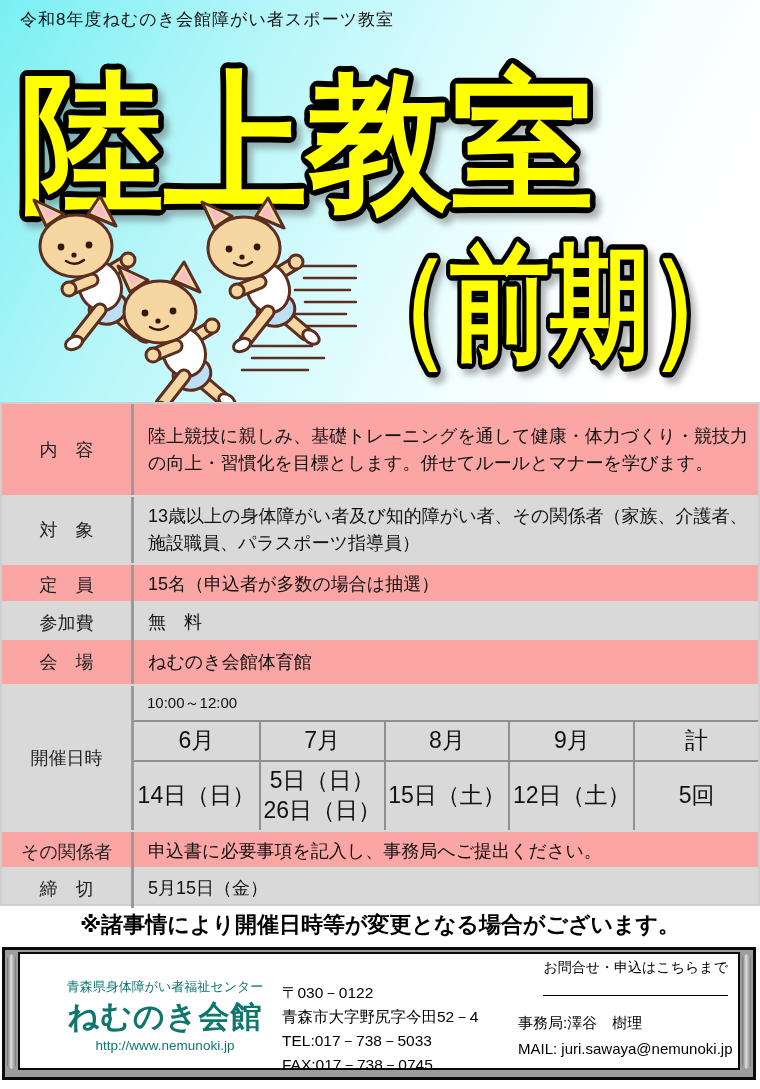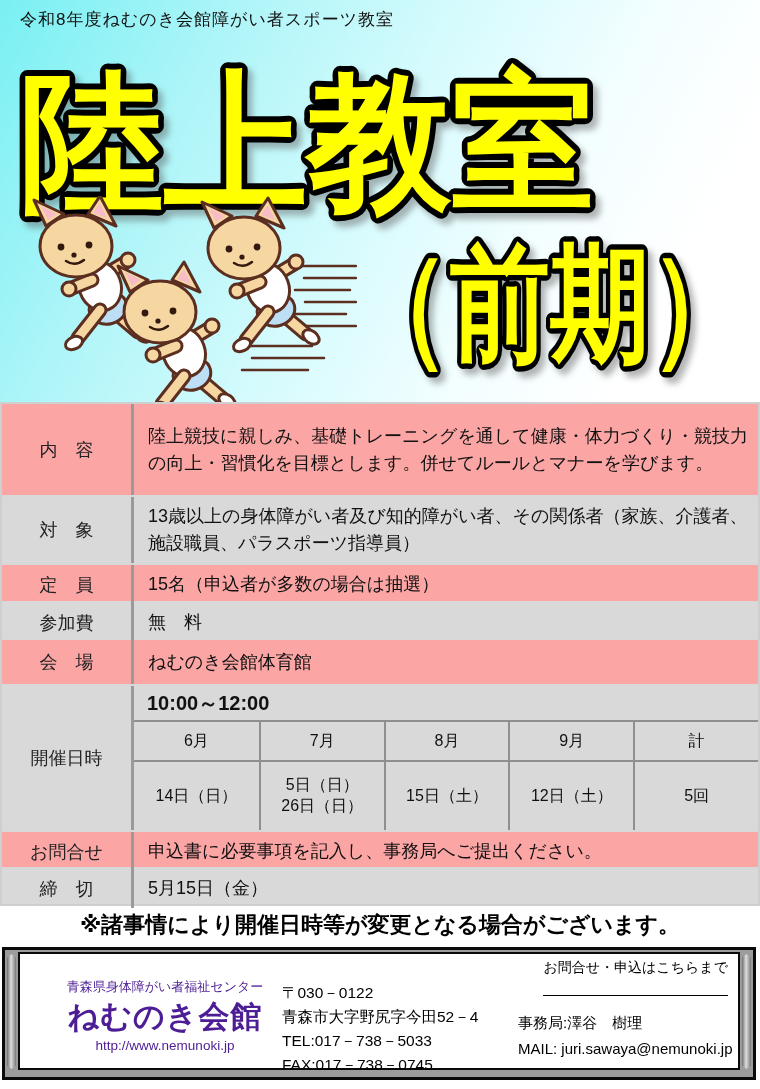--- a/index.html
+++ b/index.html
@@ -33,44 +33,44 @@
   .table{position:absolute;top:402px;left:0;width:760px;border:2px solid #cfcfcf;box-sizing:border-box;}
   .trow{display:grid;grid-template-columns:132px 1fr;border-bottom:2px solid #d8d8d8;box-sizing:border-box;}
   .trow:last-child{border-bottom:none;}
   .yellow{background:#fca5a5;}
   .grey{background:#D9D9D9;}
   .tlabel{display:flex;align-items:center;justify-content:center;font-size:18px;color:#222;
           border-right:3px solid #9a9a9a;box-sizing:border-box;text-align:center;}
   .tvalue{display:flex;align-items:center;font-size:18px;color:#111;padding:6px 10px 6px 14px;
           line-height:1.5;box-sizing:border-box;}
   .tvalue.schedule{display:block;padding:0;}
-  .time{height:36px;display:flex;align-items:center;padding-left:13px;font-size:20px;
-        border-bottom:2px solid #8f8f8f;box-sizing:border-box;font-weight:bold;}
+  .time{height:36px;display:flex;align-items:center;padding-left:13px;font-size:15px;
+        border-bottom:2px solid #8f8f8f;box-sizing:border-box;}
   .mgrid{display:grid;grid-template-columns:repeat(5,1fr);grid-template-rows:40px 68px;}
-  .mcell{display:flex;align-items:center;justify-content:center;font-size:16px;
+  .mcell{display:flex;align-items:center;justify-content:center;font-size:23px;
          border-left:2px solid #8f8f8f;box-sizing:border-box;text-align:center;white-space:pre-line;line-height:1.3;}
   .mcell.first{border-left:none;}
   .mhead{border-bottom:2px solid #8f8f8f;}
 
   
   .notice{position:absolute;top:902px;left:0;width:760px;height:45px;display:flex;
           align-items:center;justify-content:center;font-size:22px;font-weight:bold;color:#000;}
 
   
   .footer-frame{position:absolute;top:947px;left:2px;width:754px;height:133px;
                 border:3px solid #0a0a0a;background:#9c9c9c;box-sizing:border-box;}
   .ornament{position:absolute;top:4px;bottom:8px;width:9px;z-index:2;
             background:linear-gradient(90deg,#6e6e6e,#dedede 45%,#7a7a7a);
             clip-path:polygon(50% 0%,100% 3%,100% 97%,50% 100%,0% 97%,0% 3%);}
   .ornament.left{left:2px;} .ornament.right{right:2px;}
   .footer-inner{position:absolute;top:2px;left:13px;right:13px;bottom:7px;
                 background:#ffffff;border:2px solid #0a0a0a;}
   .inquiry{position:absolute;top:5px;right:10px;font-size:14px;color:#000;
            border-bottom:1.5px solid #000;padding-bottom:18px;}
-  .org-col{position:absolute;left:38px;top:24px;width:214px;text-align:center;color:#4c1d95;}
+  .org-col{position:absolute;left:38px;top:24px;width:214px;text-align:center;color:#0f766e;}
   .org-small{font-size:13px;margin-bottom:5px;}
   .org-large{font-size:31px;font-weight:900;letter-spacing:1px;line-height:1;}
   .org-url{font-size:13.5px;margin-top:6px;}
   .addr-col{position:absolute;left:262px;top:27px;font-size:15.5px;line-height:1.55;color:#000;}
   .staff-col{position:absolute;left:498px;top:56px;font-size:15px;line-height:1.7;color:#000;}
 </style>
 </head>
 <body>
 
 <div id="page">
@@ -181,21 +181,21 @@
           <div class="mcell">5日（日）
 26日（日）</div>
           <div class="mcell">15日（土）</div>
           <div class="mcell">12日（土）</div>
           <div class="mcell">5回</div>
         </div>
       </div>
     </div>
 
     <div class="trow yellow" style="height:37px">
-      <div class="tlabel">お問合せ</div>
+      <div class="tlabel">その関係者</div>
       <div class="tvalue">申込書に必要事項を記入し、事務局へご提出ください。</div>
     </div>
 
     <div class="trow grey" style="height:35px">
       <div class="tlabel">締　切</div>
       <div class="tvalue">5月15日（金）</div>
     </div>
 
   </div>
 

